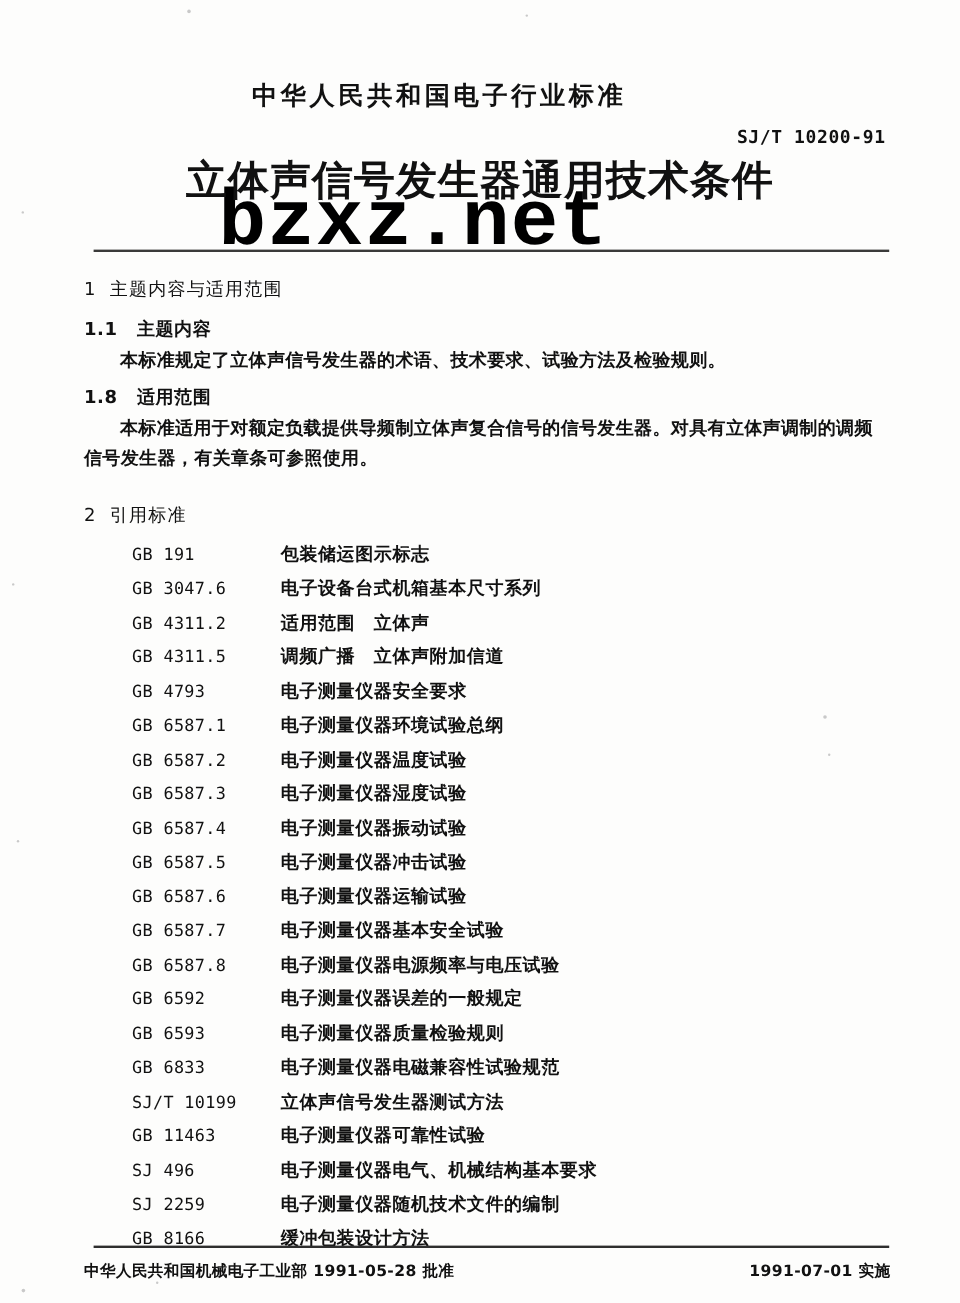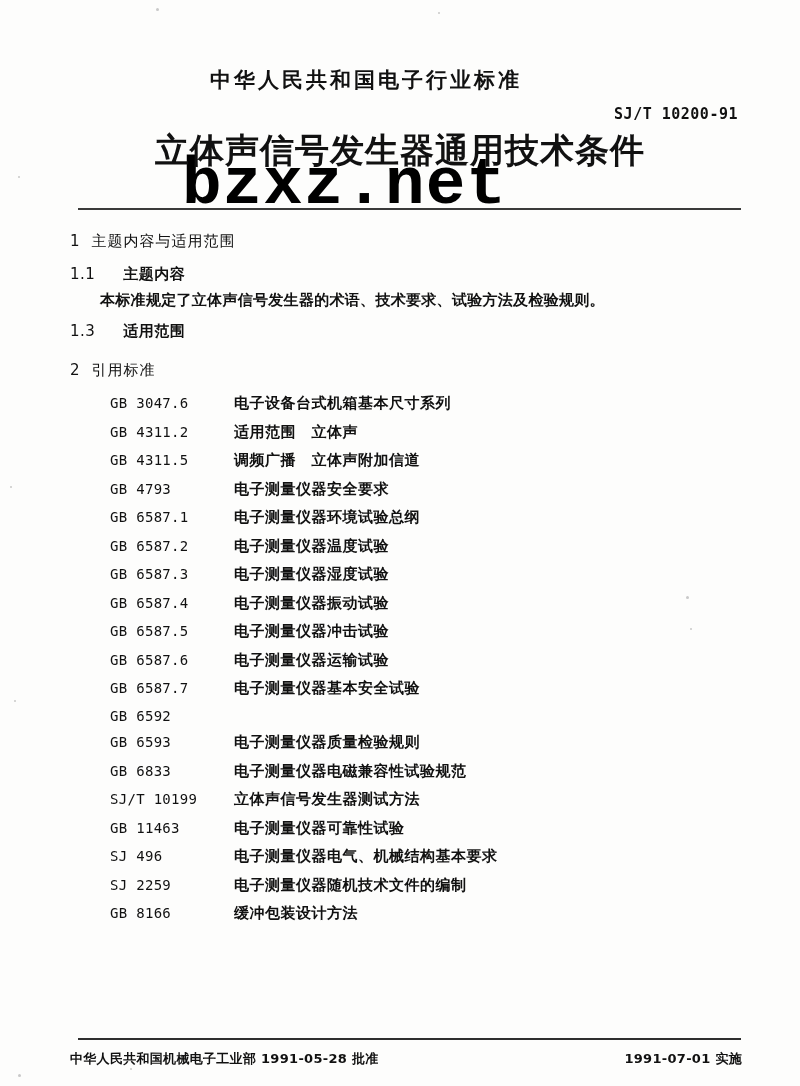--- a/index.html
+++ b/index.html
@@ -101,21 +101,21 @@
     margin: 0 0 14px 0;
   }
   .h1 .num { margin-right: 11px; }
 
   .h2 {
     font-size: 15px;
     font-weight: 700;
     letter-spacing: 0.5px;
     margin: 0 0 4px 0;
   }
-  .h2 .num { margin-right: 28px; font-weight: 400; text-align: right; }
+  .h2 .num { margin-right: 16px; font-weight: 700; text-align: right; }
 
   .para {
     font-size: 15px;
     line-height: 1.62;
     text-indent: 30px;
     margin: 0 0 10px 0;
     letter-spacing: 0.3px;
     font-weight: 600;
   }
 
@@ -188,31 +188,36 @@
     <div class="h1">
       <span class="num">1</span><span>主题内容与适用范围</span>
     </div>
 
     <div class="h2">
       <span class="num">1.1</span><span>主题内容</span>
     </div>
     <p class="para">本标准规定了立体声信号发生器的术语、技术要求、试验方法及检验规则。</p>
 
     <div class="h2">
-      <span class="num">1.3</span><span>适用范围</span>
+      <span class="num">1.8</span><span>适用范围</span>
     </div>
+    <p class="para">本标准适用于对额定负载提供导频制立体声复合信号的信号发生器。对具有立体声调制的调频信号发生器，有关章条可参照使用。</p>
 
     <div class="gap-a"></div>
 
     <div class="h1">
       <span class="num">2</span><span>引用标准</span>
     </div>
 
     <ul class="ref-list" id="ref-list">
         <li class="ref-row">
+          <span class="ref-code">GB 191</span>
+          <span class="ref-name">包装储运图示标志</span>
+        </li>
+        <li class="ref-row">
           <span class="ref-code">GB 3047.6</span>
           <span class="ref-name">电子设备台式机箱基本尺寸系列</span>
         </li>
         <li class="ref-row">
           <span class="ref-code">GB 4311.2</span>
           <span class="ref-name">适用范围　立体声</span>
         </li>
         <li class="ref-row">
           <span class="ref-code">GB 4311.5</span>
           <span class="ref-name">调频广播　立体声附加信道</span>
@@ -243,21 +248,26 @@
         </li>
         <li class="ref-row">
           <span class="ref-code">GB 6587.6</span>
           <span class="ref-name">电子测量仪器运输试验</span>
         </li>
         <li class="ref-row">
           <span class="ref-code">GB 6587.7</span>
           <span class="ref-name">电子测量仪器基本安全试验</span>
         </li>
         <li class="ref-row">
+          <span class="ref-code">GB 6587.8</span>
+          <span class="ref-name">电子测量仪器电源频率与电压试验</span>
+        </li>
+        <li class="ref-row">
           <span class="ref-code">GB 6592</span>
+          <span class="ref-name">电子测量仪器误差的一般规定</span>
         </li>
         <li class="ref-row">
           <span class="ref-code">GB 6593</span>
           <span class="ref-name">电子测量仪器质量检验规则</span>
         </li>
         <li class="ref-row">
           <span class="ref-code">GB 6833</span>
           <span class="ref-name">电子测量仪器电磁兼容性试验规范</span>
         </li>
         <li class="ref-row">

